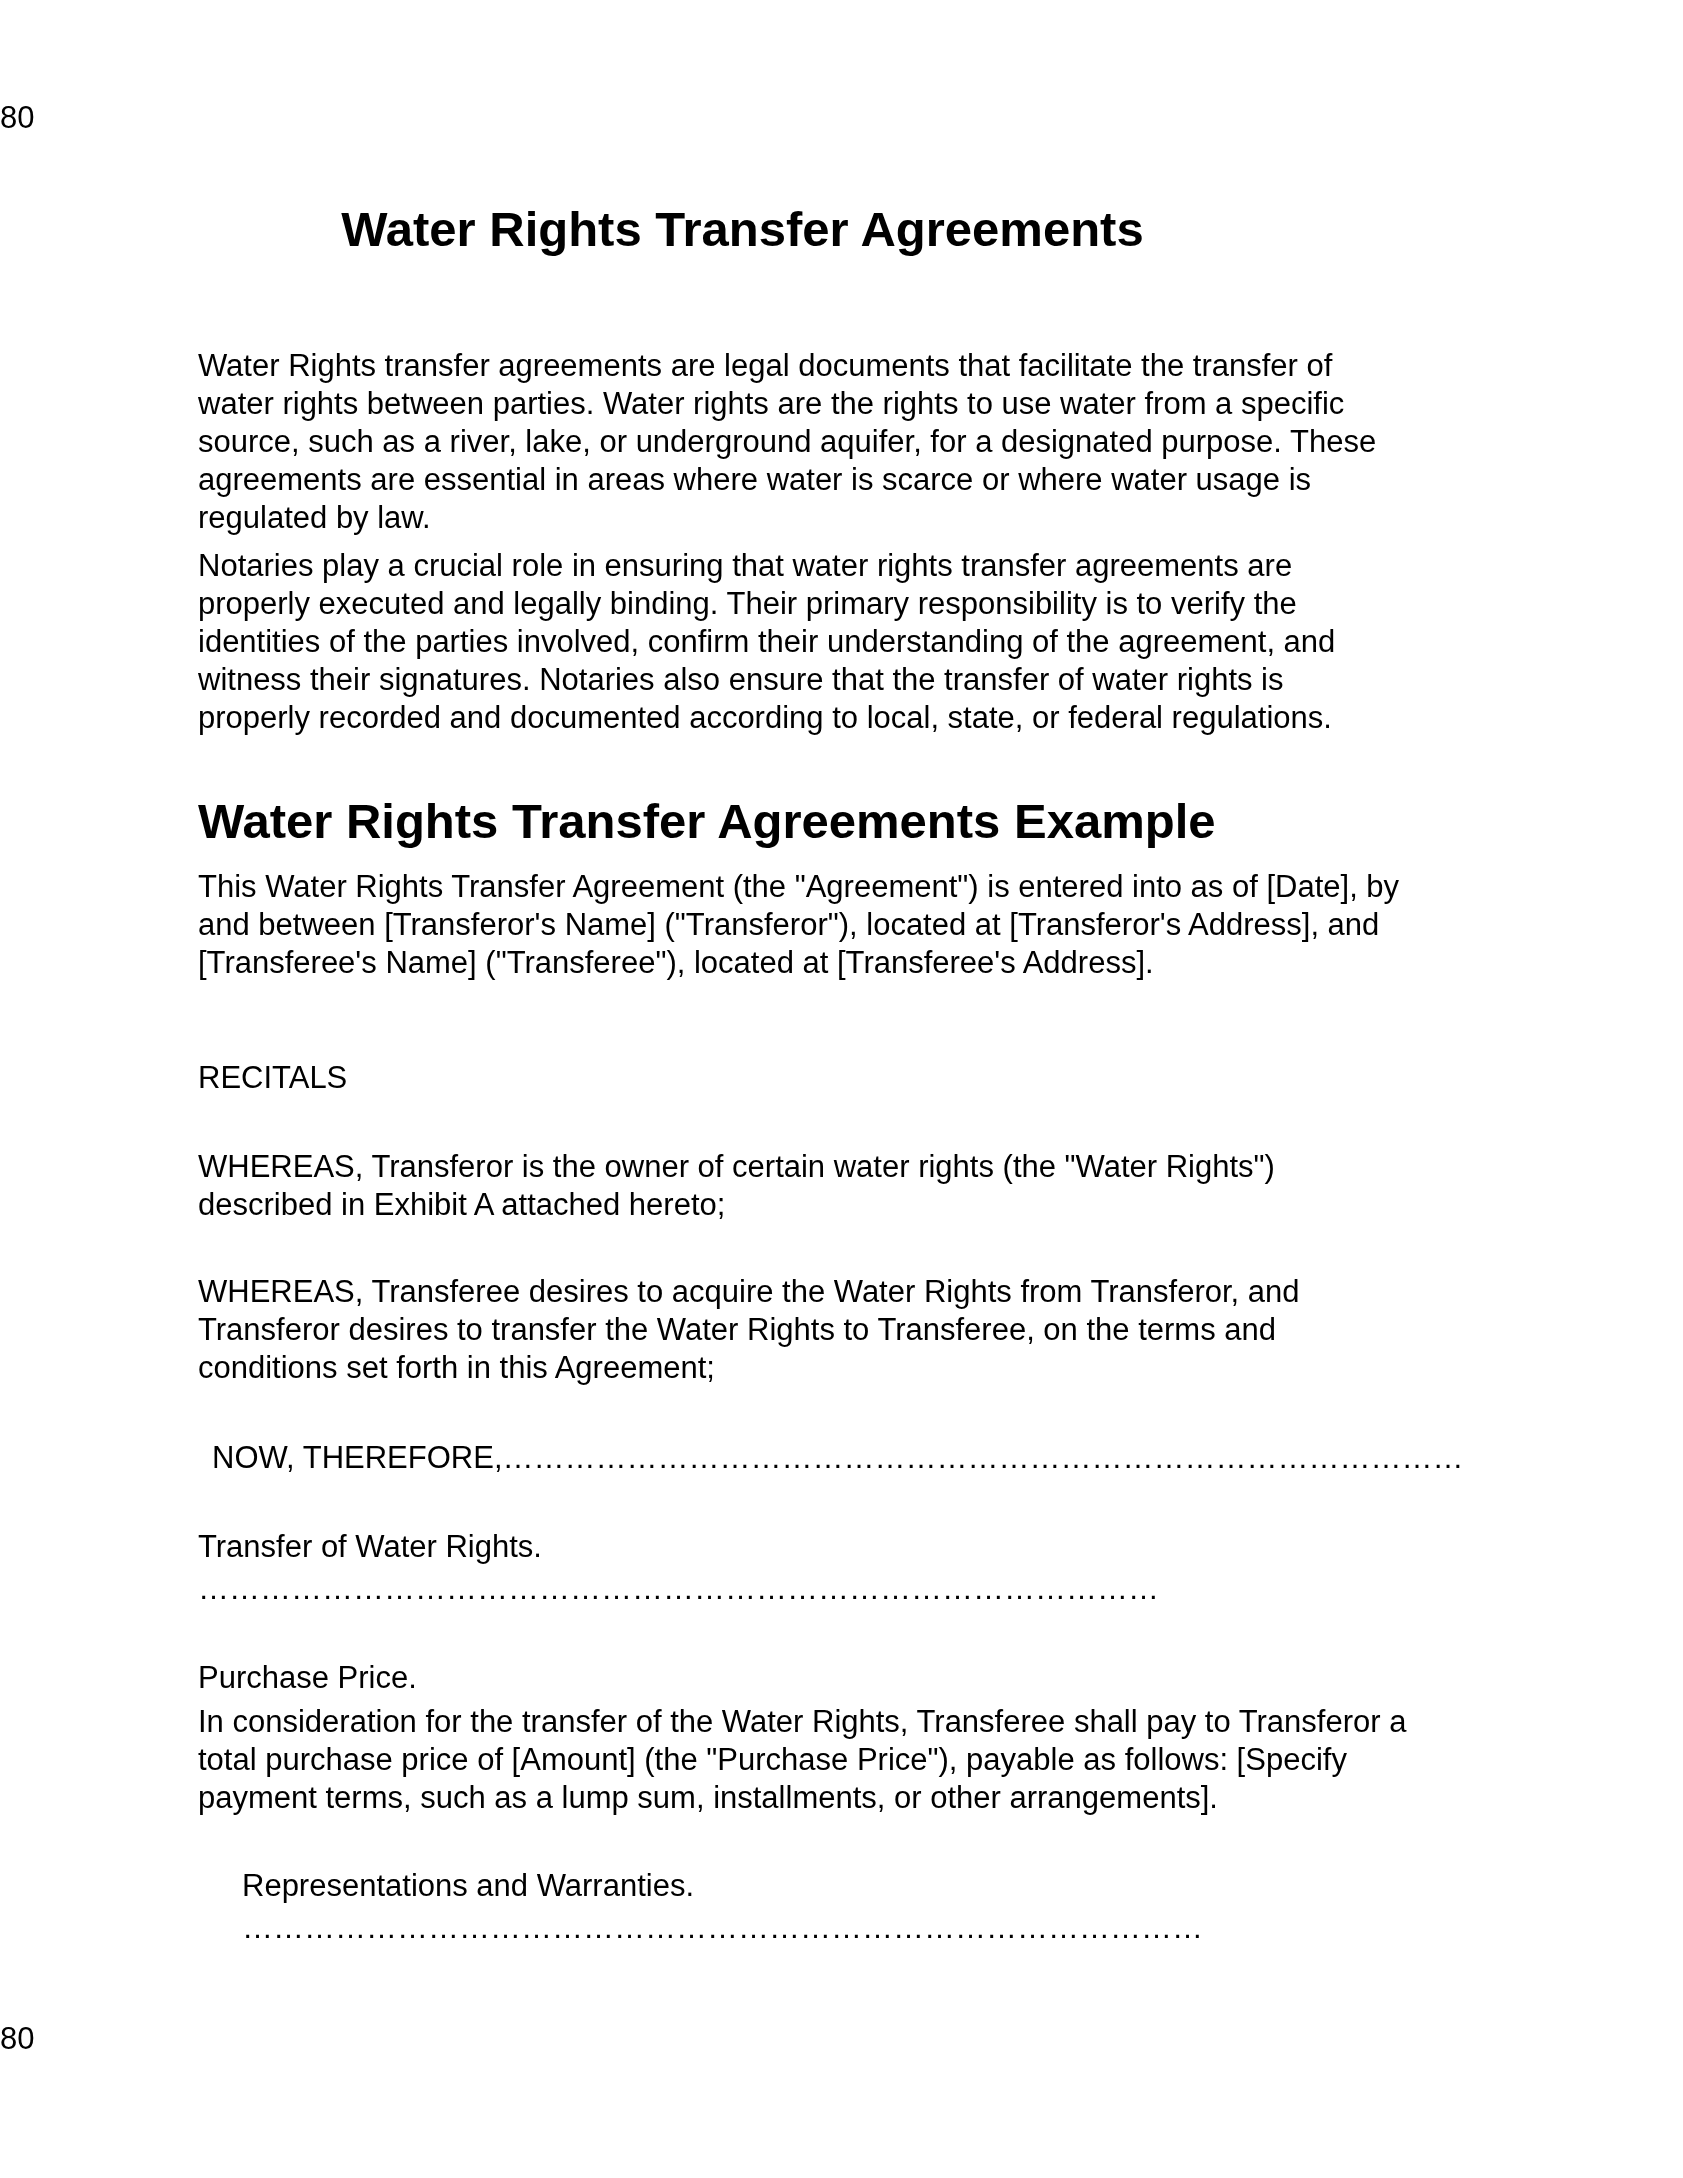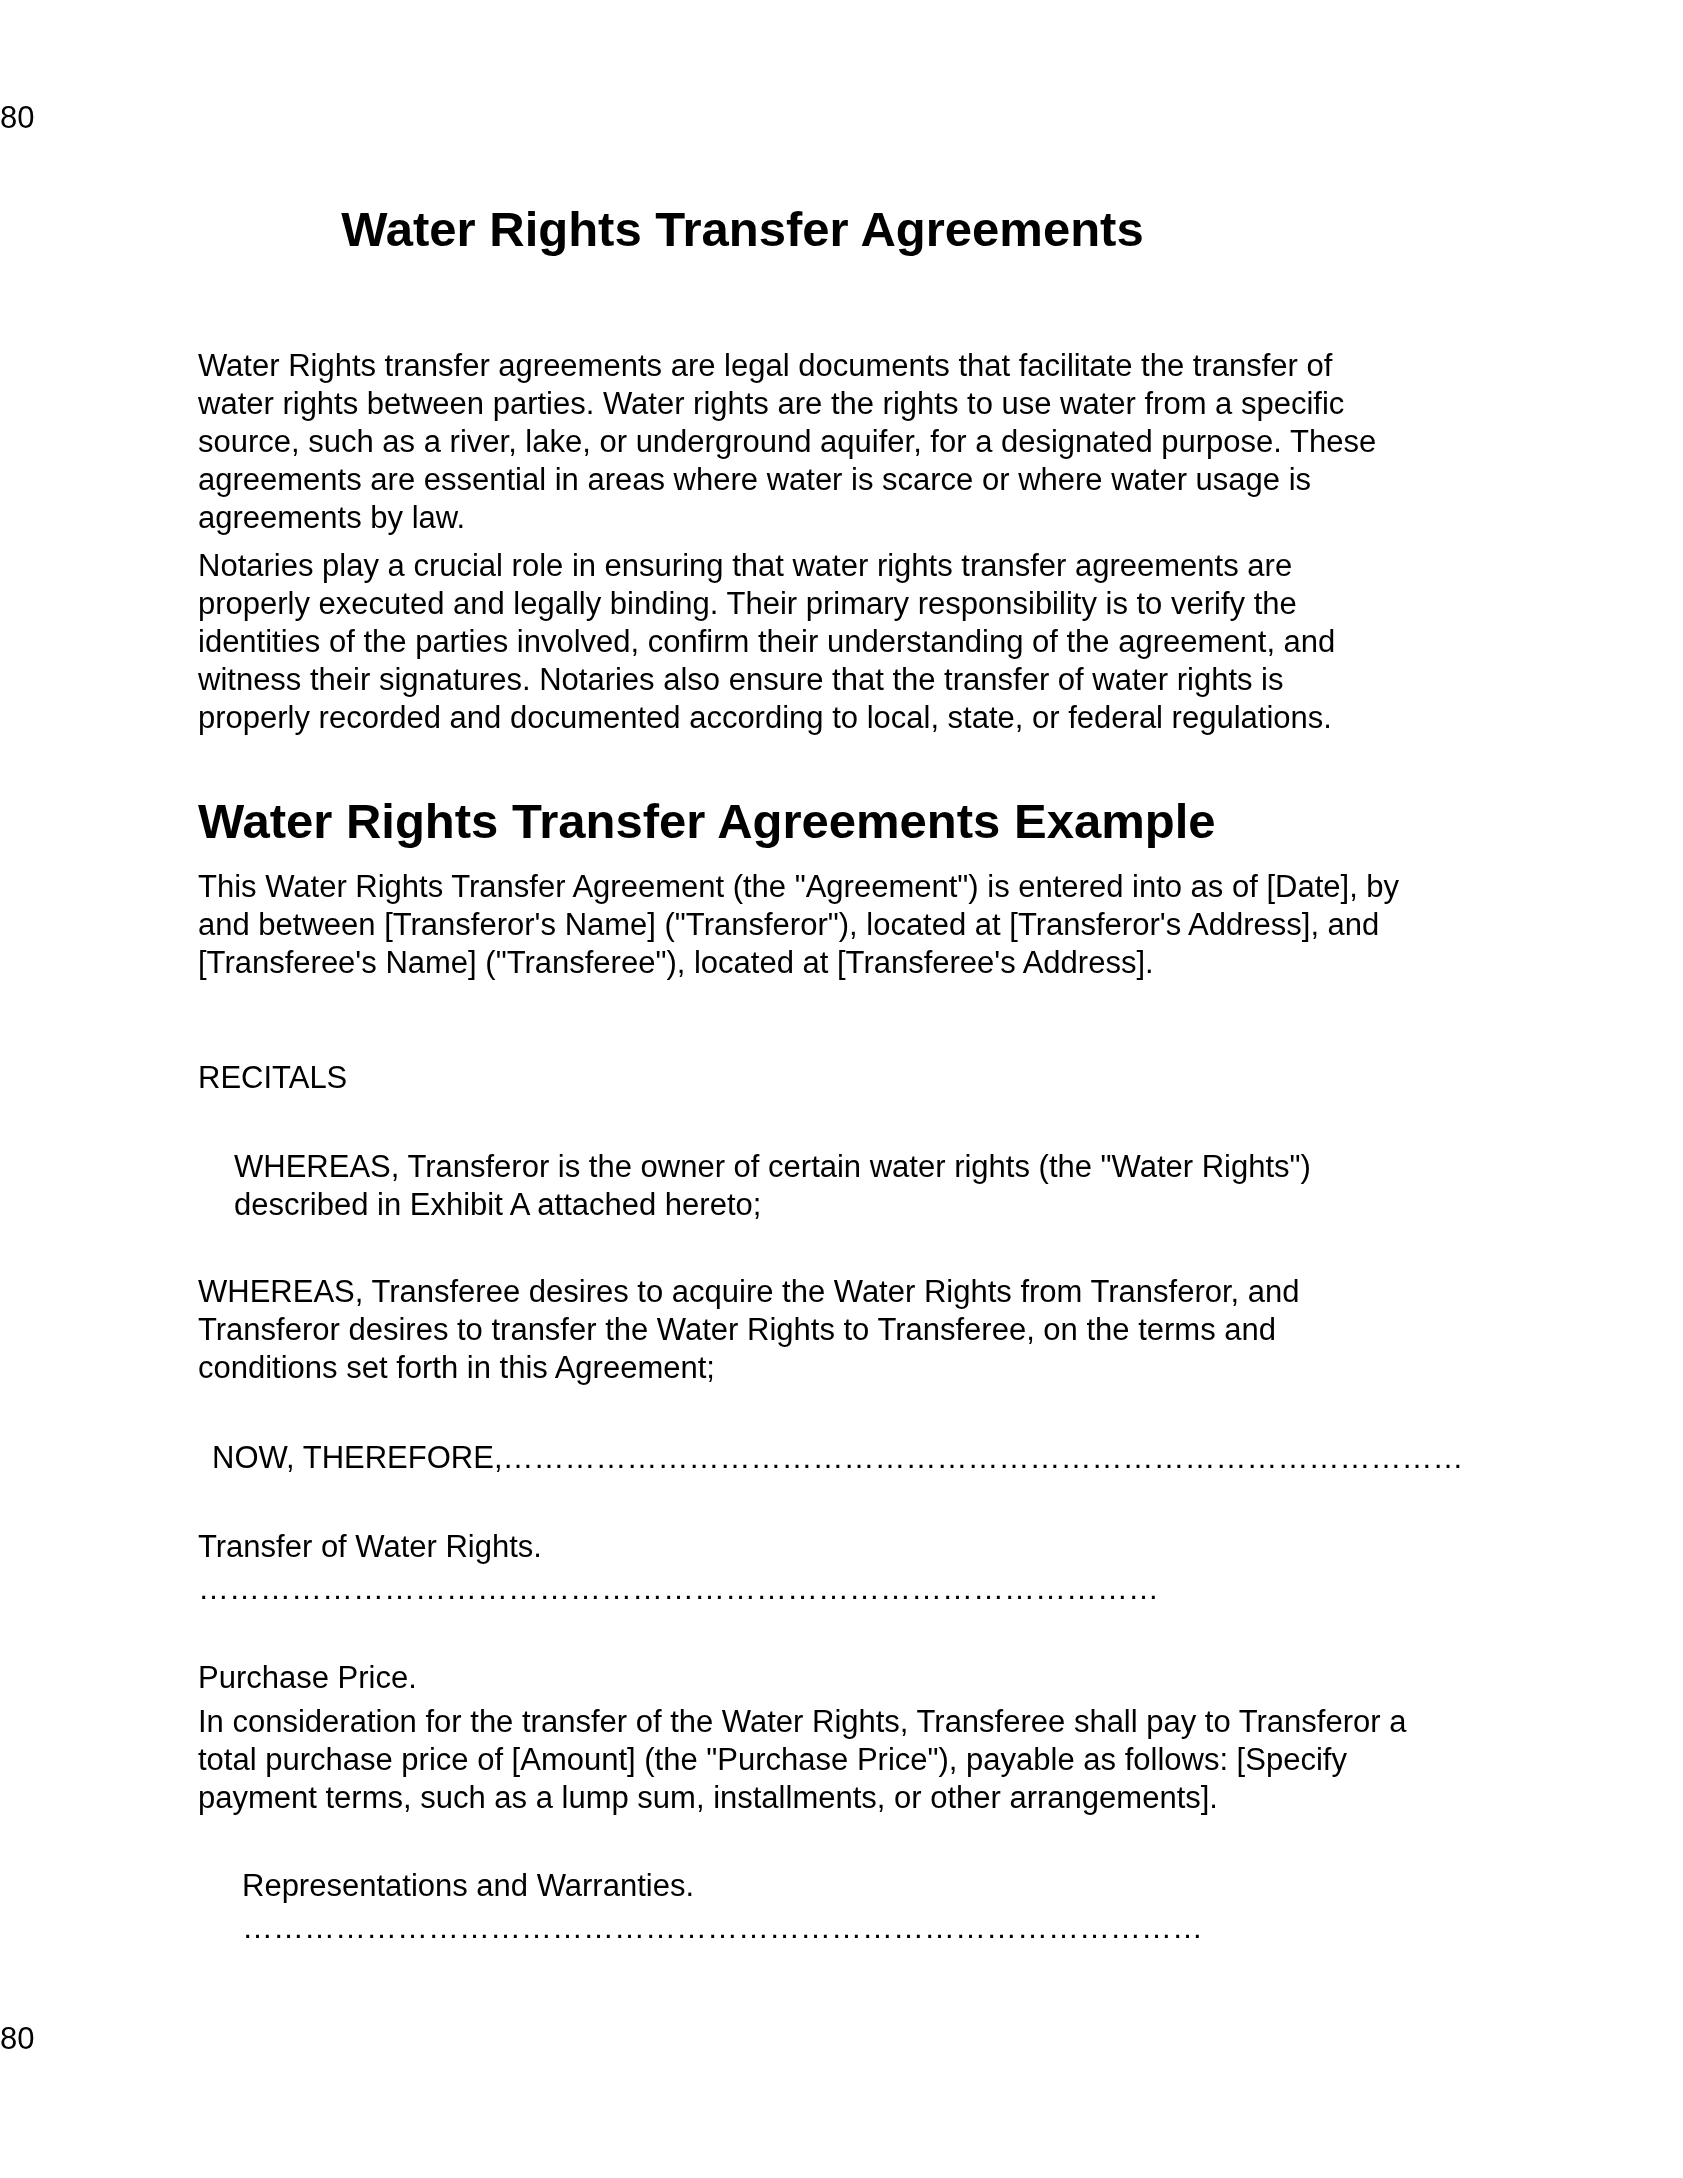--- a/index.html
+++ b/index.html
@@ -17,42 +17,42 @@
 
 <div class="pagenum" style="top:99px;">80</div>
 
 <h1 class="title" style="top:200px;">Water Rights Transfer Agreements</h1>
 
 <div class="blk" style="top:303px;margin-top:44px;">
   <span class="line">Water Rights transfer agreements are legal documents that facilitate the transfer of</span>
   <span class="line">water rights between parties. Water rights are the rights to use water from a specific</span>
   <span class="line">source, such as a river, lake, or underground aquifer, for a designated purpose. These</span>
   <span class="line">agreements are essential in areas where water is scarce or where water usage is</span>
-  <span class="line">agreements by law.</span>
+  <span class="line">regulated by law.</span>
 </div>
 
 <div class="blk" style="top:547px;">
   <span class="line">Notaries play a crucial role in ensuring that water rights transfer agreements are</span>
   <span class="line">properly executed and legally binding. Their primary responsibility is to verify the</span>
   <span class="line">identities of the parties involved, confirm their understanding of the agreement, and</span>
   <span class="line">witness their signatures. Notaries also ensure that the transfer of water rights is</span>
   <span class="line">properly recorded and documented according to local, state, or federal regulations.</span>
 </div>
 
 <h2 class="h2" style="top:792px;">Water Rights Transfer Agreements Example</h2>
 
 <div class="blk" style="top:868px;">
   <span class="line">This Water Rights Transfer Agreement (the "Agreement") is entered into as of [Date], by</span>
   <span class="line">and between [Transferor's Name] ("Transferor"), located at [Transferor's Address], and</span>
   <span class="line">[Transferee's Name] ("Transferee"), located at [Transferee's Address].</span>
 </div>
 
 <div class="blk" style="top:1059px;">RECITALS</div>
 
-<div class="blk" style="top:1148px;margin-left:36px;">
+<div class="blk" style="top:1148px;">
   <span class="line">WHEREAS, Transferor is the owner of certain water rights (the "Water Rights")</span>
   <span class="line">described in Exhibit A attached hereto;</span>
 </div>
 
 <div class="blk" style="top:1273px;">
   <span class="line">WHEREAS, Transferee desires to acquire the Water Rights from Transferor, and</span>
   <span class="line">Transferor desires to transfer the Water Rights to Transferee, on the terms and</span>
   <span class="line">conditions set forth in this Agreement;</span>
 </div>
 

